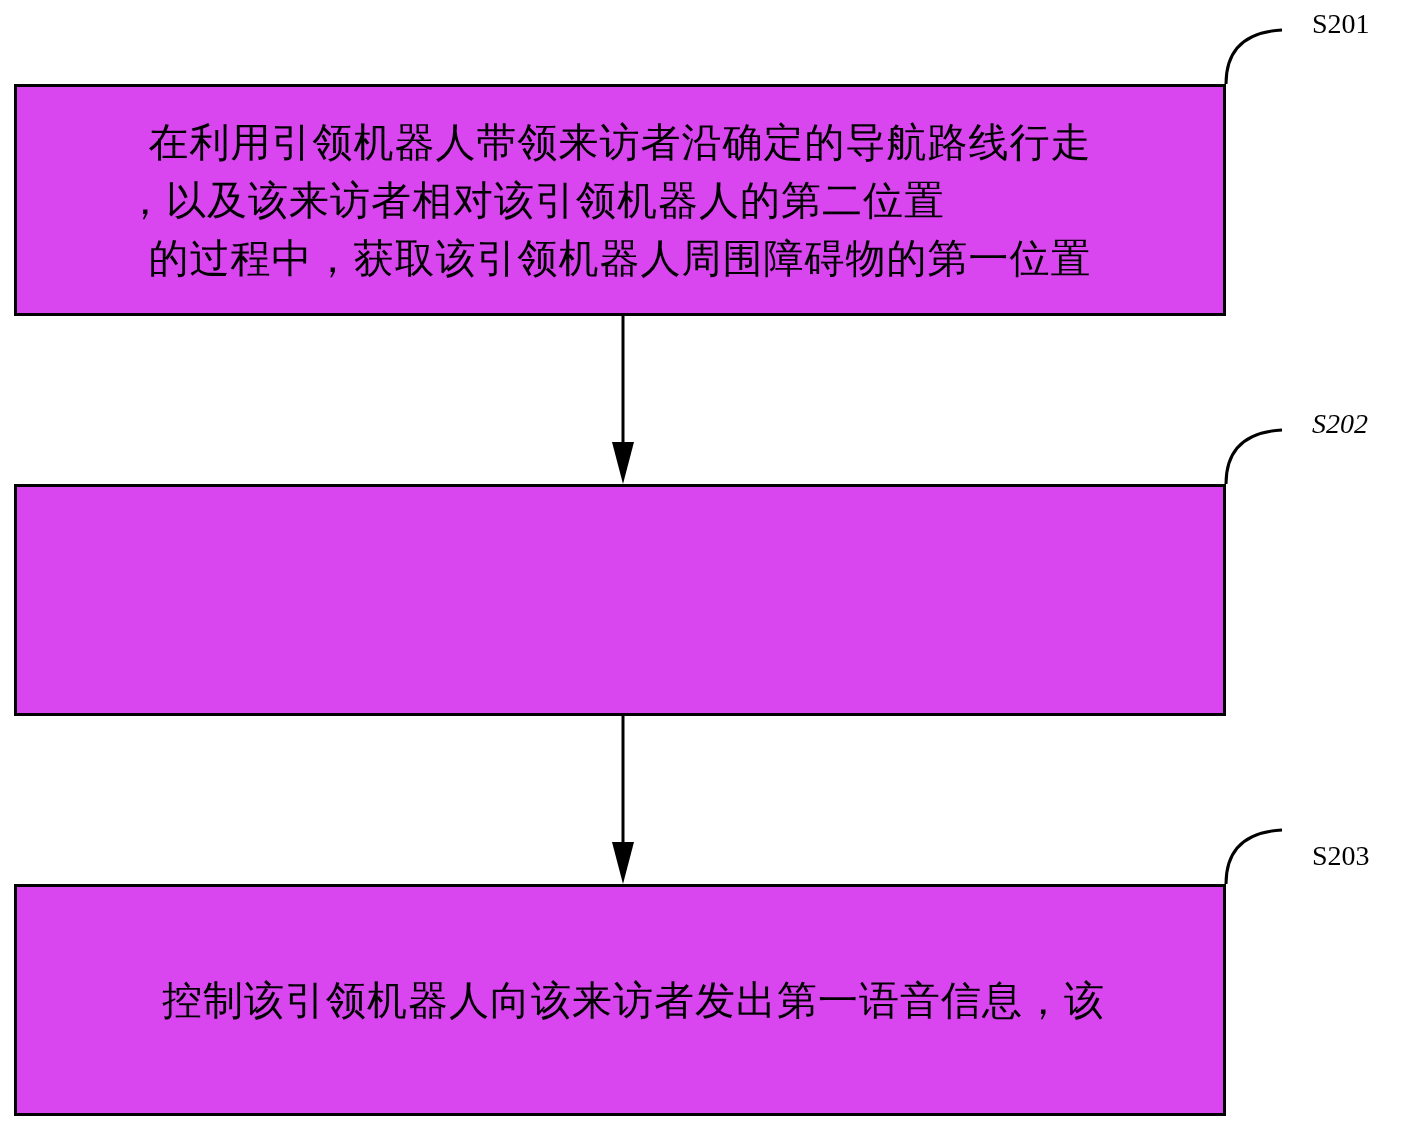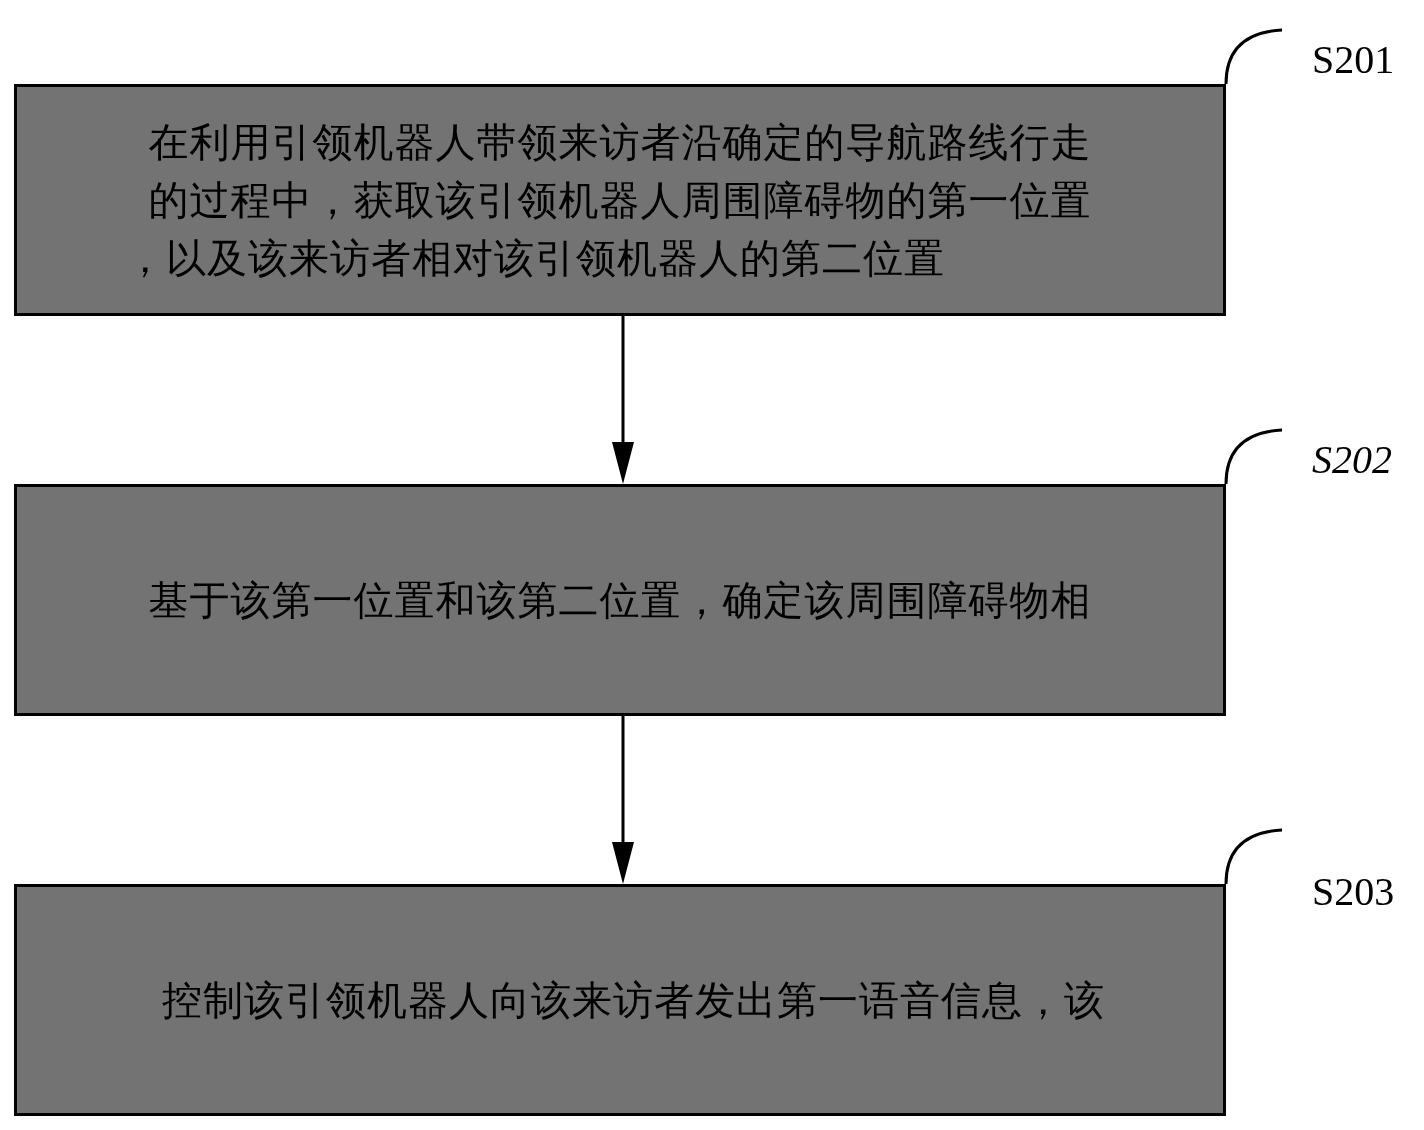--- a/index.html
+++ b/index.html
@@ -1,26 +1,26 @@
 <!DOCTYPE html>
 <html><head>
 <meta charset="utf-8">
 <style>
   html, body { margin: 0; padding: 0; background: #ffffff; }
   body { width: 1424px; height: 1130px; position: relative; overflow: hidden;
          font-family: "DejaVu Serif", "Liberation Serif", serif; color: #000; }
   .box { position: absolute; left: 14px; width: 1212px; border: 3px solid #000;
-         box-sizing: border-box; background: #737373;
+         box-sizing: border-box; background: #d946ef;
          display: flex; align-items: center; justify-content: center; }
   .box-text { font-size: 40px; line-height: 58px; text-align: center; width: 1150px;
               letter-spacing: 1px; }
   #box1 { top: 84px; height: 232px; }
   #box2 { top: 484px; height: 232px; }
   #box3 { top: 884px; height: 232px; padding-left: 27px; }
-  .label { position: absolute; left: 1312px; font-size: 40px; font-family: "Liberation Serif", serif; margin-top: 28px; }
+  .label { position: absolute; left: 1312px; font-size: 28px; font-family: "Liberation Serif", serif; }
   svg.connectors { position: absolute; left: 0; top: 0; }
 </style>
 </head>
 <body>
 
 <svg class="connectors" width="1424" height="1130">
 
   <g>
     <line x1="623" y1="316" x2="623" y2="455" stroke="#000" stroke-width="3"></line>
     <polygon points="612,442 634,442 623,484" fill="#000"></polygon>
@@ -35,28 +35,27 @@
   <path d="M1226,884 C1226,850 1245,832 1282,830" fill="none" stroke="#000" stroke-width="3"></path>
 </svg>
 
 <div class="label" style="top:8px;">S201</div>
 <div class="label" style="top:408px;font-style:italic;">S202</div>
 <div class="label" style="top:840px;">S203</div>
 
 <div class="box" id="box1">
   <div class="box-text">
     <div>在利用引领机器人带领来访者沿确定的导航路线行走</div>
+    <div style="text-align:left;padding-left:80px;">，以及该来访者相对该引领机器人的第二位置</div>
     <div>的过程中，获取该引领机器人周围障碍物的第一位置</div>
-    <div style="text-align:left;padding-left:80px;">，以及该来访者相对该引领机器人的第二位置</div>
   </div>
 </div>
 
 <div class="box" id="box2">
   <div class="box-text">
-    <div>基于该第一位置和该第二位置，确定该周围障碍物相</div>
   </div>
 </div>
 
 <div class="box" id="box3">
   <div class="box-text">
     <div>控制该引领机器人向该来访者发出第一语音信息，该</div>
   </div>
 </div>
 
 </body></html>

